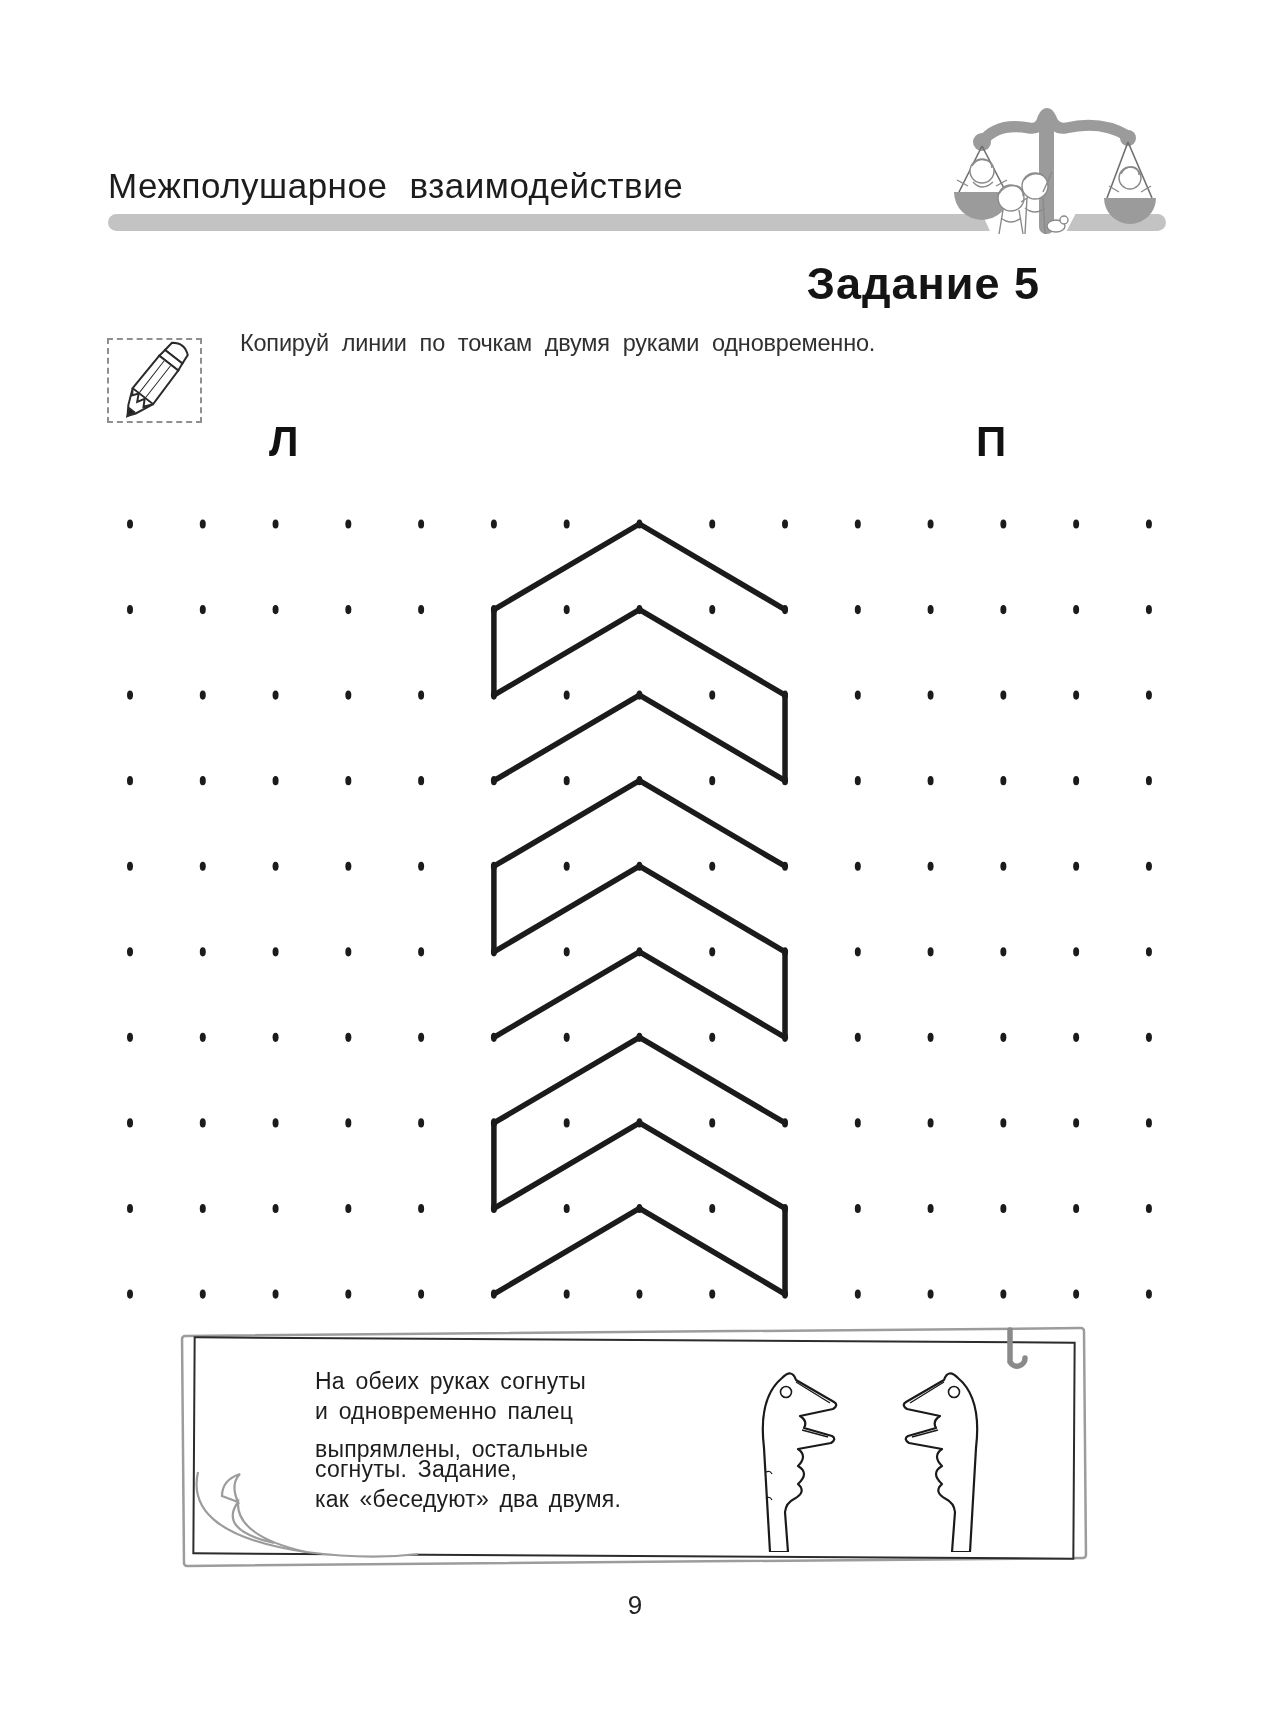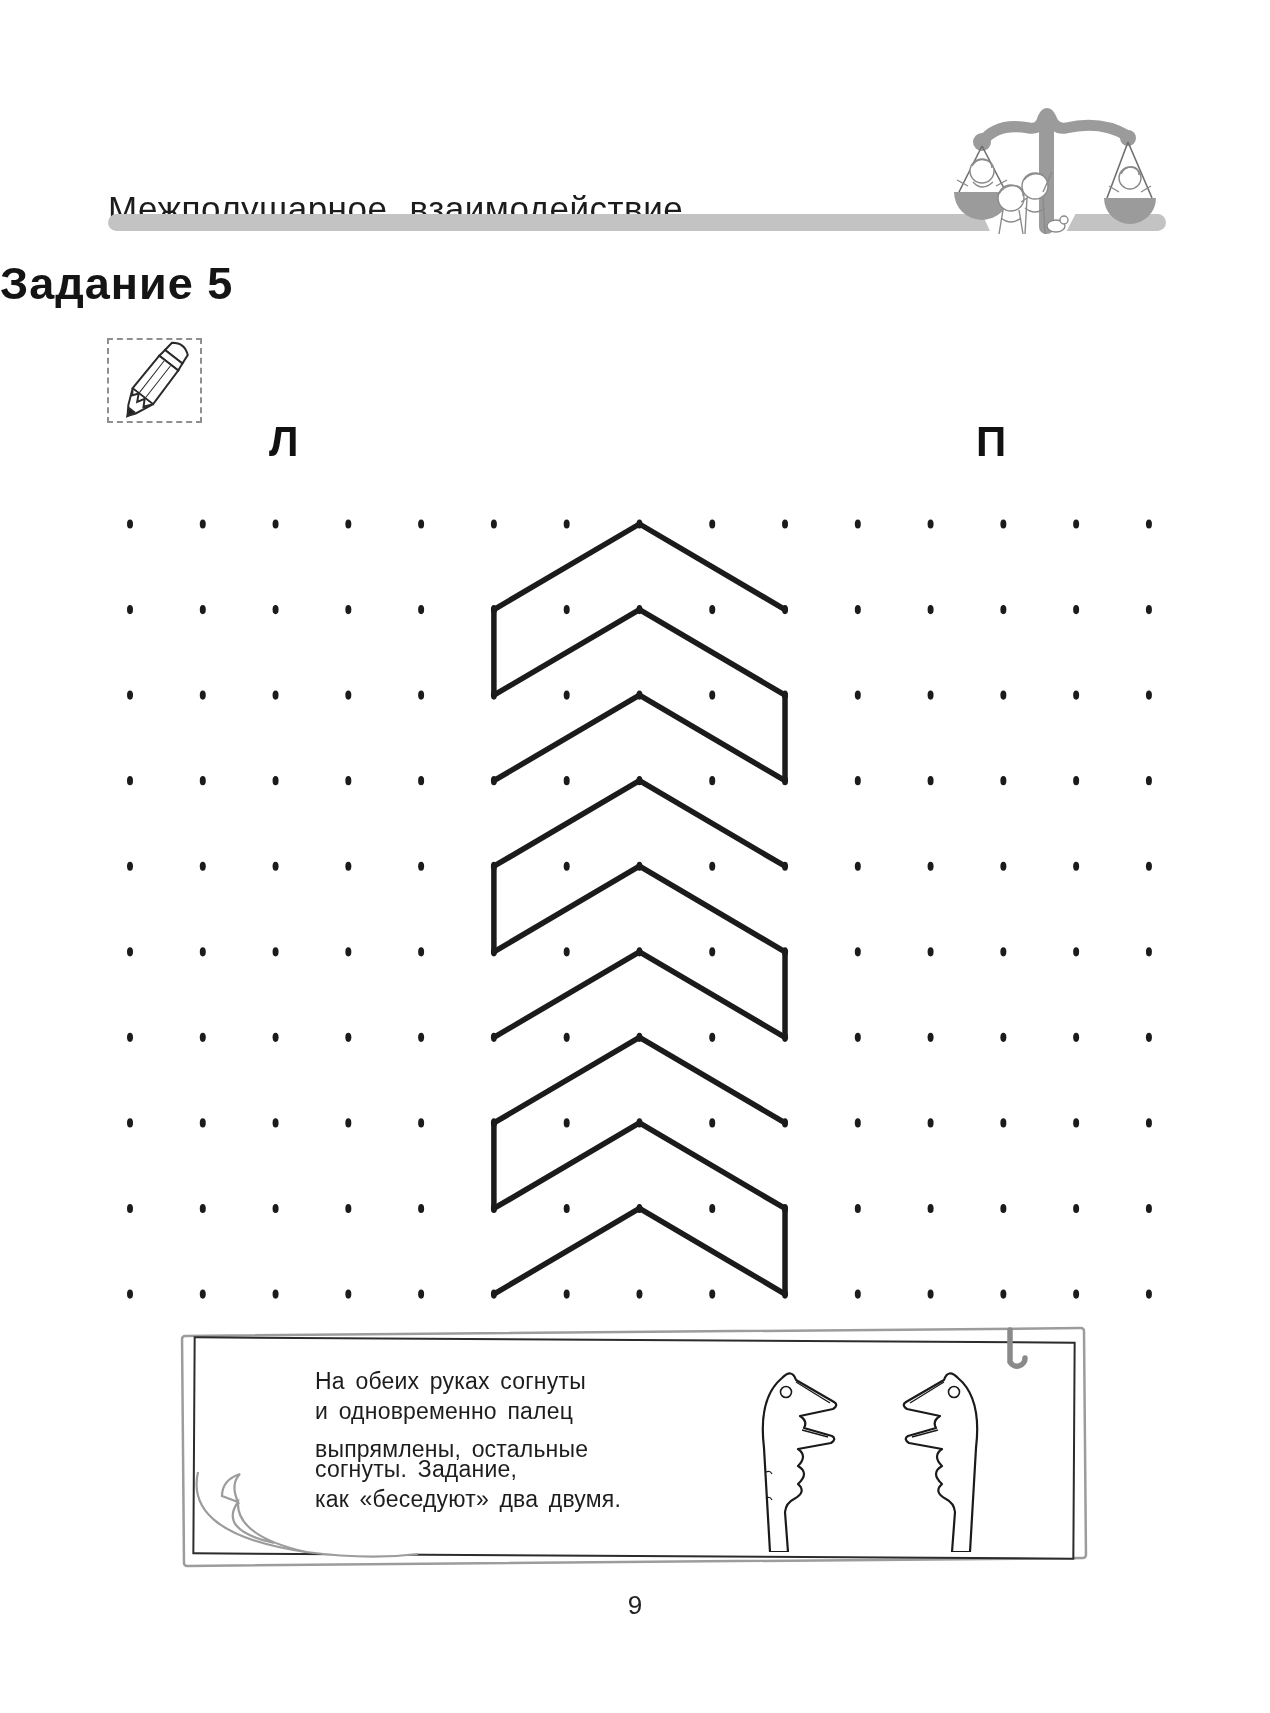--- a/index.html
+++ b/index.html
@@ -6,30 +6,30 @@
   body{background:#e8e8e8;font-family:"Liberation Sans", sans-serif;}
   #page{
     position:relative;width:1270px;height:1713px;background:#ffffff;
     margin:0 auto;overflow:hidden;color:#1a1a1a;
   }
   .abs{position:absolute;}
 
   
   #header-title{
     left:108px;top:166px;font-size:35px;font-weight:500;color:#1c1c1c;
-    letter-spacing:.5px;word-spacing:12px;white-space:nowrap;margin-top:23px;
+    letter-spacing:.5px;word-spacing:12px;white-space:nowrap;
   }
   #header-bar{
     left:108px;top:214px;width:1058px;height:17px;border-radius:9px;
   }
   #scales-illustration{left:935px;top:76px;width:235px;height:162px;}
 
   
   #task-heading{
-    left:0;top:258px;width:1040px;text-align:left;
+    left:0;top:258px;width:1040px;text-align:right;
     font-size:45px;font-weight:600;letter-spacing:1px;color:#141414;
   }
   #pencil-box{
     left:107px;top:338px;width:95px;height:85px;
     border:2.5px dashed #8f8f8f;box-sizing:border-box;
   }
   #pencil-icon{left:99px;top:326px;width:110px;height:112px;overflow:visible;}
   #task-instruction{
     left:240px;top:330px;font-size:23.5px;color:#303030;
     word-spacing:6.5px;letter-spacing:-.2px;white-space:nowrap;
@@ -112,20 +112,21 @@
     <g transform="rotate(38 55 56)" stroke="#2a2a2a" stroke-width="2" fill="#ffffff">
       <path d="M 45,14 Q 55,6 65,14 L 66,24 L 44,24 Z"></path>
       <path d="M 44,24 L 66,24 L 67,32 L 43,32 Z"></path>
       <path d="M 43,32 L 67,32 L 68,74 L 42,74 Z"></path>
       <path d="M 50,33 L 50,73 M 58,33 L 58,73" stroke-width="1"></path>
       <path d="M 42,74 L 46,80 L 50,74.5 L 54,82 L 58,75 L 62,82 L 68,74 L 60,92 L 55,99 L 49,90 Z"></path>
       <path d="M 52,92 L 55,99 L 58,92 Z" fill="#1a1a1a"></path>
     </g>
   </svg>
 
+  <div class="abs" id="task-instruction">Копируй линии по точкам двумя руками одновременно.</div>
 
   <div class="abs hand-label" id="label-left">Л</div>
   <div class="abs hand-label" id="label-right">П</div>
 
   <svg class="abs" id="grid-layer" viewBox="0 0 1270 1713">
       <ellipse cx="130" cy="524" rx="3" ry="4.6" fill="#1b1b1b"></ellipse>
       <ellipse cx="202.78" cy="524" rx="3" ry="4.6" fill="#1b1b1b"></ellipse>
       <ellipse cx="275.56" cy="524" rx="3" ry="4.6" fill="#1b1b1b"></ellipse>
       <ellipse cx="348.34000000000003" cy="524" rx="3" ry="4.6" fill="#1b1b1b"></ellipse>
       <ellipse cx="421.12" cy="524" rx="3" ry="4.6" fill="#1b1b1b"></ellipse>

